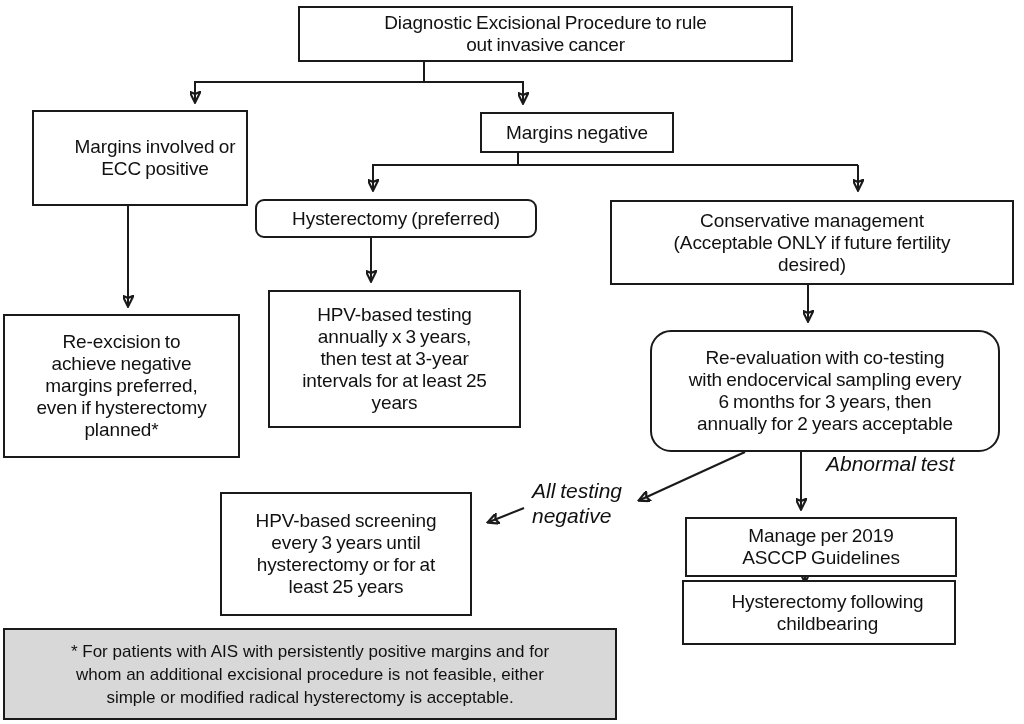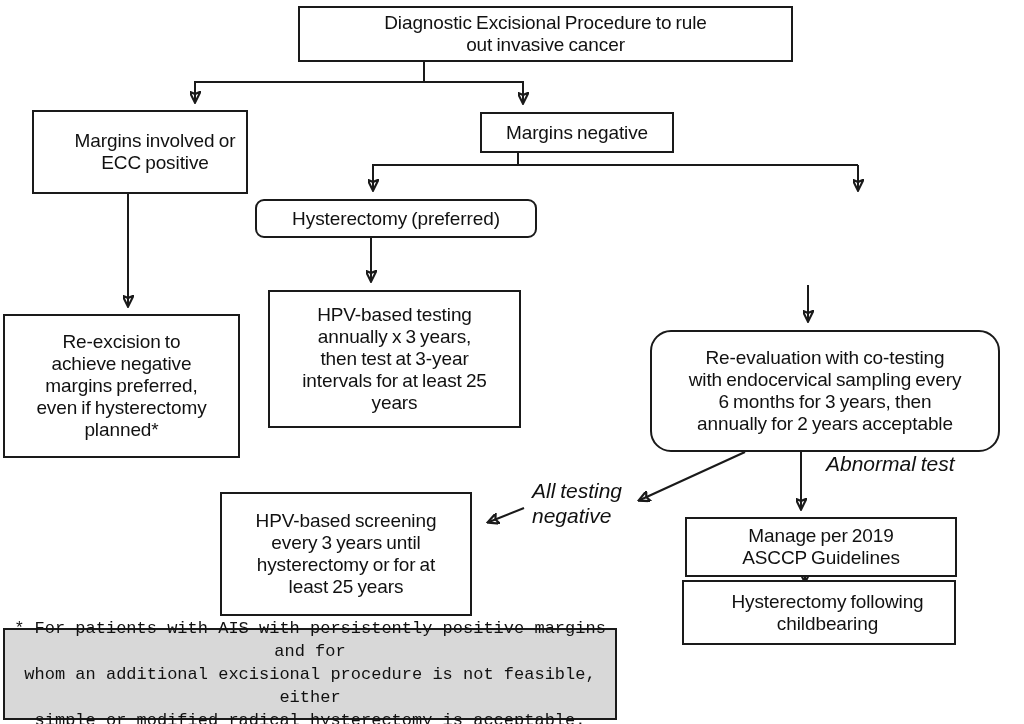--- a/index.html
+++ b/index.html
@@ -52,33 +52,33 @@
     left:0;top:0;
     pointer-events:none;
   }
   #connectors path{
     stroke:#1a1a1a;
     stroke-width:2;
     fill:none;
   }
   
   #n-root{left:253px;top:6px;width:495px;height:56px;margin-left:45px;}
-  #n-margins-involved{left:32px;top:110px;width:216px;height:84px;padding-left:30px;}
+  #n-margins-involved{left:32px;top:110px;width:216px;height:96px;padding-left:30px;}
   #n-margins-negative{left:480px;top:112px;width:194px;height:41px;}
   #n-hysterectomy-preferred{left:255px;top:199px;width:282px;height:39px;border-radius:9px;}
   #n-conservative{left:610px;top:200px;width:404px;height:85px;}
   #n-re-excision{left:3px;top:314px;width:237px;height:144px;}
   #n-hpv-testing{left:268px;top:290px;width:253px;height:138px;}
   #n-re-evaluation{left:650px;top:330px;width:350px;height:122px;border-radius:21px;}
   #n-hpv-screening{left:220px;top:492px;width:252px;height:124px;}
   #n-manage{left:685px;top:517px;width:272px;height:60px;}
   #n-hyst-childbearing{left:682px;top:580px;width:274px;height:65px;padding-left:17px;}
   #l-all-neg{left:532px;top:478px;}
   #l-abnormal{left:826px;top:451px;}
-  #footnote-box{left:3px;top:628px;width:614px;height:92px;font-family:Liberation Mono, monospace;}
+  #footnote-box{left:3px;top:628px;width:614px;height:92px;}
 </style>
 </head>
 <body>
 
 <div id="canvas">
 
   <svg id="connectors" width="1024" height="724" viewBox="0 0 1024 724">
     <defs>
       <marker id="ah" viewBox="0 0 10 10" refX="8.5" refY="5" markerWidth="13" markerHeight="11" orient="auto" markerUnits="userSpaceOnUse">
         <path d="M0,0 L10,5 L0,10 L2.2,5 z" fill="#1a1a1a" stroke="none"></path>
@@ -122,20 +122,23 @@
   <div class="node" id="n-root">Diagnostic Excisional Procedure to rule
 out invasive cancer</div>
 
   <div class="node" id="n-margins-involved">Margins involved or
 ECC positive</div>
 
   <div class="node" id="n-margins-negative">Margins negative</div>
 
   <div class="node" id="n-hysterectomy-preferred">Hysterectomy (preferred)</div>
 
+  <div class="node" id="n-conservative">Conservative management
+(Acceptable ONLY if future fertility
+desired)</div>
 
   <div class="node" id="n-re-excision">Re-excision to
 achieve negative
 margins preferred,
 even if hysterectomy
 planned*</div>
 
   <div class="node" id="n-hpv-testing">HPV-based testing
 annually x 3 years,
 then test at 3-year

